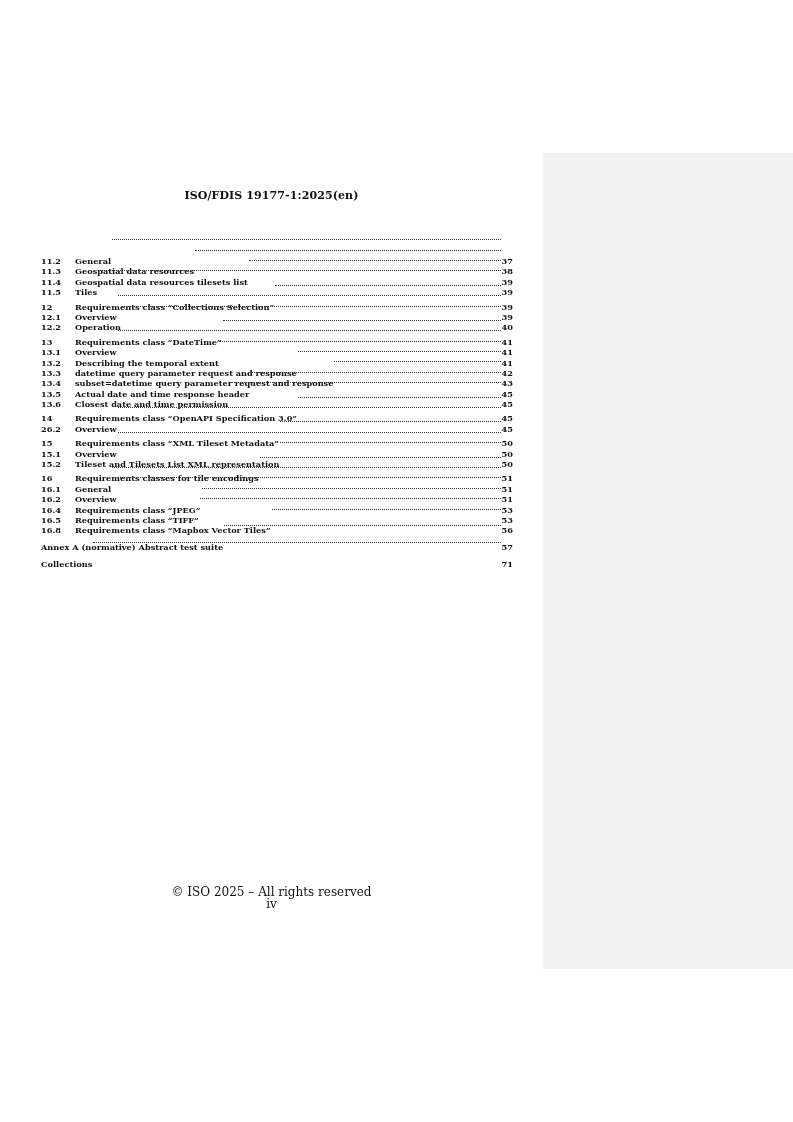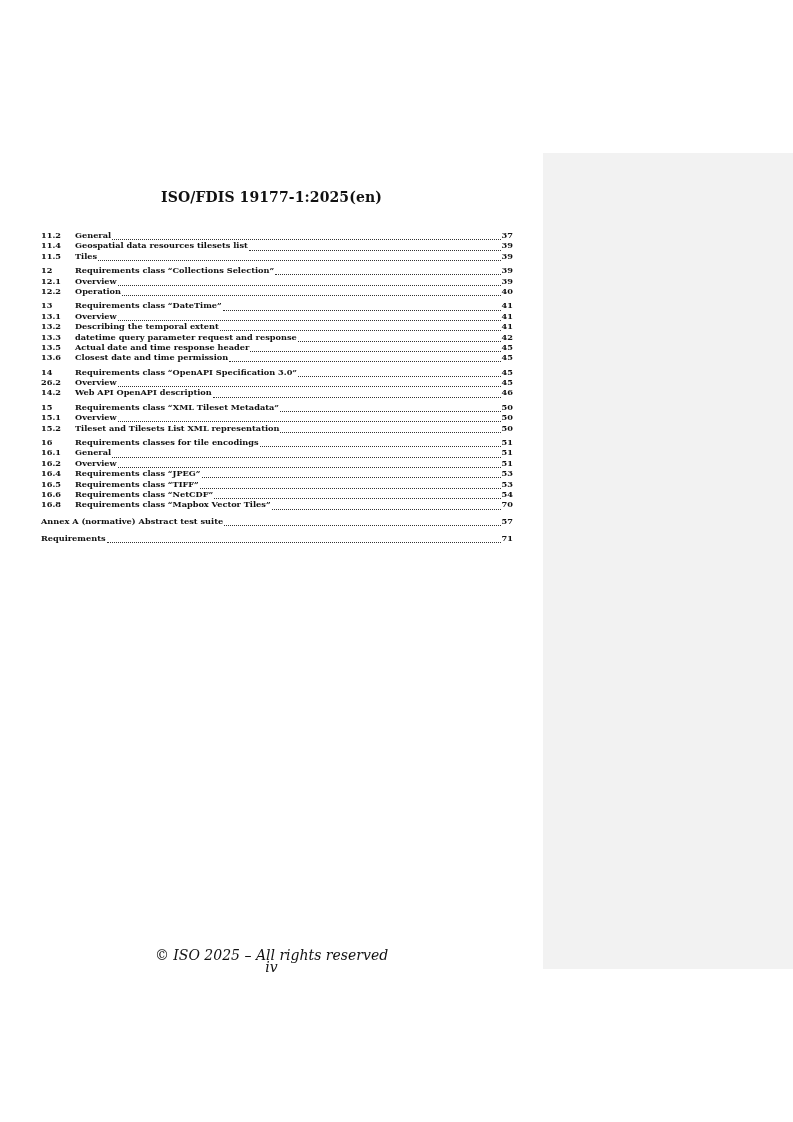--- a/index.html
+++ b/index.html
@@ -7,58 +7,64 @@
     width:793px; height:1122px; position:relative; overflow:hidden;
     background:#ffffff; color:#111;
     font-family: "DejaVu Serif", "Liberation Serif", serif;
   }
   .comment-pane {
     position:absolute; left:543px; top:153px; width:250px; height:816px;
     background:#f2f2f2;
   }
   .doc-header {
     position:absolute; left:0; width:543px; top:189px;
-    text-align:center; font-weight:bold; font-size:14px; letter-spacing:0.1px;
+    text-align:center; font-weight:bold; font-size:11px; letter-spacing:0.1px;
   }
   .toc { position:absolute; left:41px; top:230px; width:472px; }
   .group { margin-bottom:4px; }
   .row {
     display:flex; align-items:baseline; height:10.4px; line-height:10.4px;
     font-size:8.2px; font-weight:bold; white-space:nowrap;
   }
   .num { width:34px; flex:none; }
   .title { flex:none; }
   .leader {
     flex:1 1 auto; overflow:hidden; margin:0 1px;
     border-bottom:1px dotted #333; height:7px; align-self:center; transform:translateY(1px);
   }
-  .page { flex:none; text-align:right; min-width:10px; }
+  .page { flex:none; text-align:right; min-width:10px;margin-top:26px; }
   .annex-row { margin-top:6px; margin-bottom:7px; }
   .footer {
-    position:absolute; left:0; width:543px; top:949px; text-align:center;
-    font-size:14px; line-height:12px;font-style:italic;
+    position:absolute; left:0; width:543px; top:886px; text-align:center;
+    font-size:12px; line-height:12px;
   }
 </style>
 </head>
 <body>
 
 <div class="comment-pane"></div>
 
 <div class="doc-header">ISO/FDIS 19177-1:2025(en)</div>
 
 <div class="toc">
 
   <div class="group">
     <div class="row">
         <span class="num">11.2</span>
         <span class="title">General</span>
         <span class="leader"></span>
         <span class="page">37</span>
       </div>
     <div class="row">
+        <span class="num">11.3</span>
+        <span class="title">Geospatial data resources</span>
+        <span class="leader"></span>
+        <span class="page">38</span>
+      </div>
+    <div class="row">
         <span class="num">11.4</span>
         <span class="title">Geospatial data resources tilesets list</span>
         <span class="leader"></span>
         <span class="page">39</span>
       </div>
     <div class="row">
         <span class="num">11.5</span>
         <span class="title">Tiles</span>
         <span class="leader"></span>
         <span class="page">39</span>
@@ -105,20 +111,26 @@
         <span class="leader"></span>
         <span class="page">41</span>
       </div>
     <div class="row">
         <span class="num">13.3</span>
         <span class="title">datetime query parameter request and response</span>
         <span class="leader"></span>
         <span class="page">42</span>
       </div>
     <div class="row">
+        <span class="num">13.4</span>
+        <span class="title">subset=datetime query parameter request and response</span>
+        <span class="leader"></span>
+        <span class="page">43</span>
+      </div>
+    <div class="row">
         <span class="num">13.5</span>
         <span class="title">Actual date and time response header</span>
         <span class="leader"></span>
         <span class="page">45</span>
       </div>
     <div class="row">
         <span class="num">13.6</span>
         <span class="title">Closest date and time permission</span>
         <span class="leader"></span>
         <span class="page">45</span>
@@ -131,26 +143,20 @@
         <span class="title">Requirements class “OpenAPI Specification 3.0”</span>
         <span class="leader"></span>
         <span class="page">45</span>
       </div>
     <div class="row">
         <span class="num">26.2</span>
         <span class="title">Overview</span>
         <span class="leader"></span>
         <span class="page">45</span>
       </div>
-    <div class="row">
-        <span class="num">14.2</span>
-        <span class="title">Web API OpenAPI description</span>
-        <span class="leader"></span>
-        <span class="page">46</span>
-      </div>
   </div>
 
   <div class="group">
     <div class="row">
         <span class="num">15</span>
         <span class="title">Requirements class “XML Tileset Metadata”</span>
         <span class="leader"></span>
         <span class="page">50</span>
       </div>
     <div class="row">
@@ -192,40 +198,34 @@
         <span class="leader"></span>
         <span class="page">53</span>
       </div>
     <div class="row">
         <span class="num">16.5</span>
         <span class="title">Requirements class “TIFF”</span>
         <span class="leader"></span>
         <span class="page">53</span>
       </div>
     <div class="row">
-        <span class="num">16.6</span>
-        <span class="title">Requirements class “NetCDF”</span>
-        <span class="leader"></span>
-        <span class="page">54</span>
-      </div>
-    <div class="row">
         <span class="num">16.8</span>
         <span class="title">Requirements class “Mapbox Vector Tiles”</span>
         <span class="leader"></span>
-        <span class="page">70</span>
+        <span class="page">56</span>
       </div>
   </div>
 
   <div class="row annex-row">
       <span class="title">Annex A (normative)  Abstract test suite</span>
       <span class="leader"></span>
       <span class="page">57</span>
     </div>
   <div class="row">
-      <span class="title">Requirements</span>
+      <span class="title">Collections</span>
       <span class="leader"></span>
       <span class="page">71</span>
     </div>
 </div>
 
 <div class="footer">
   <div>© ISO 2025 – All rights reserved</div>
   <div>iv</div>
 </div>
 

